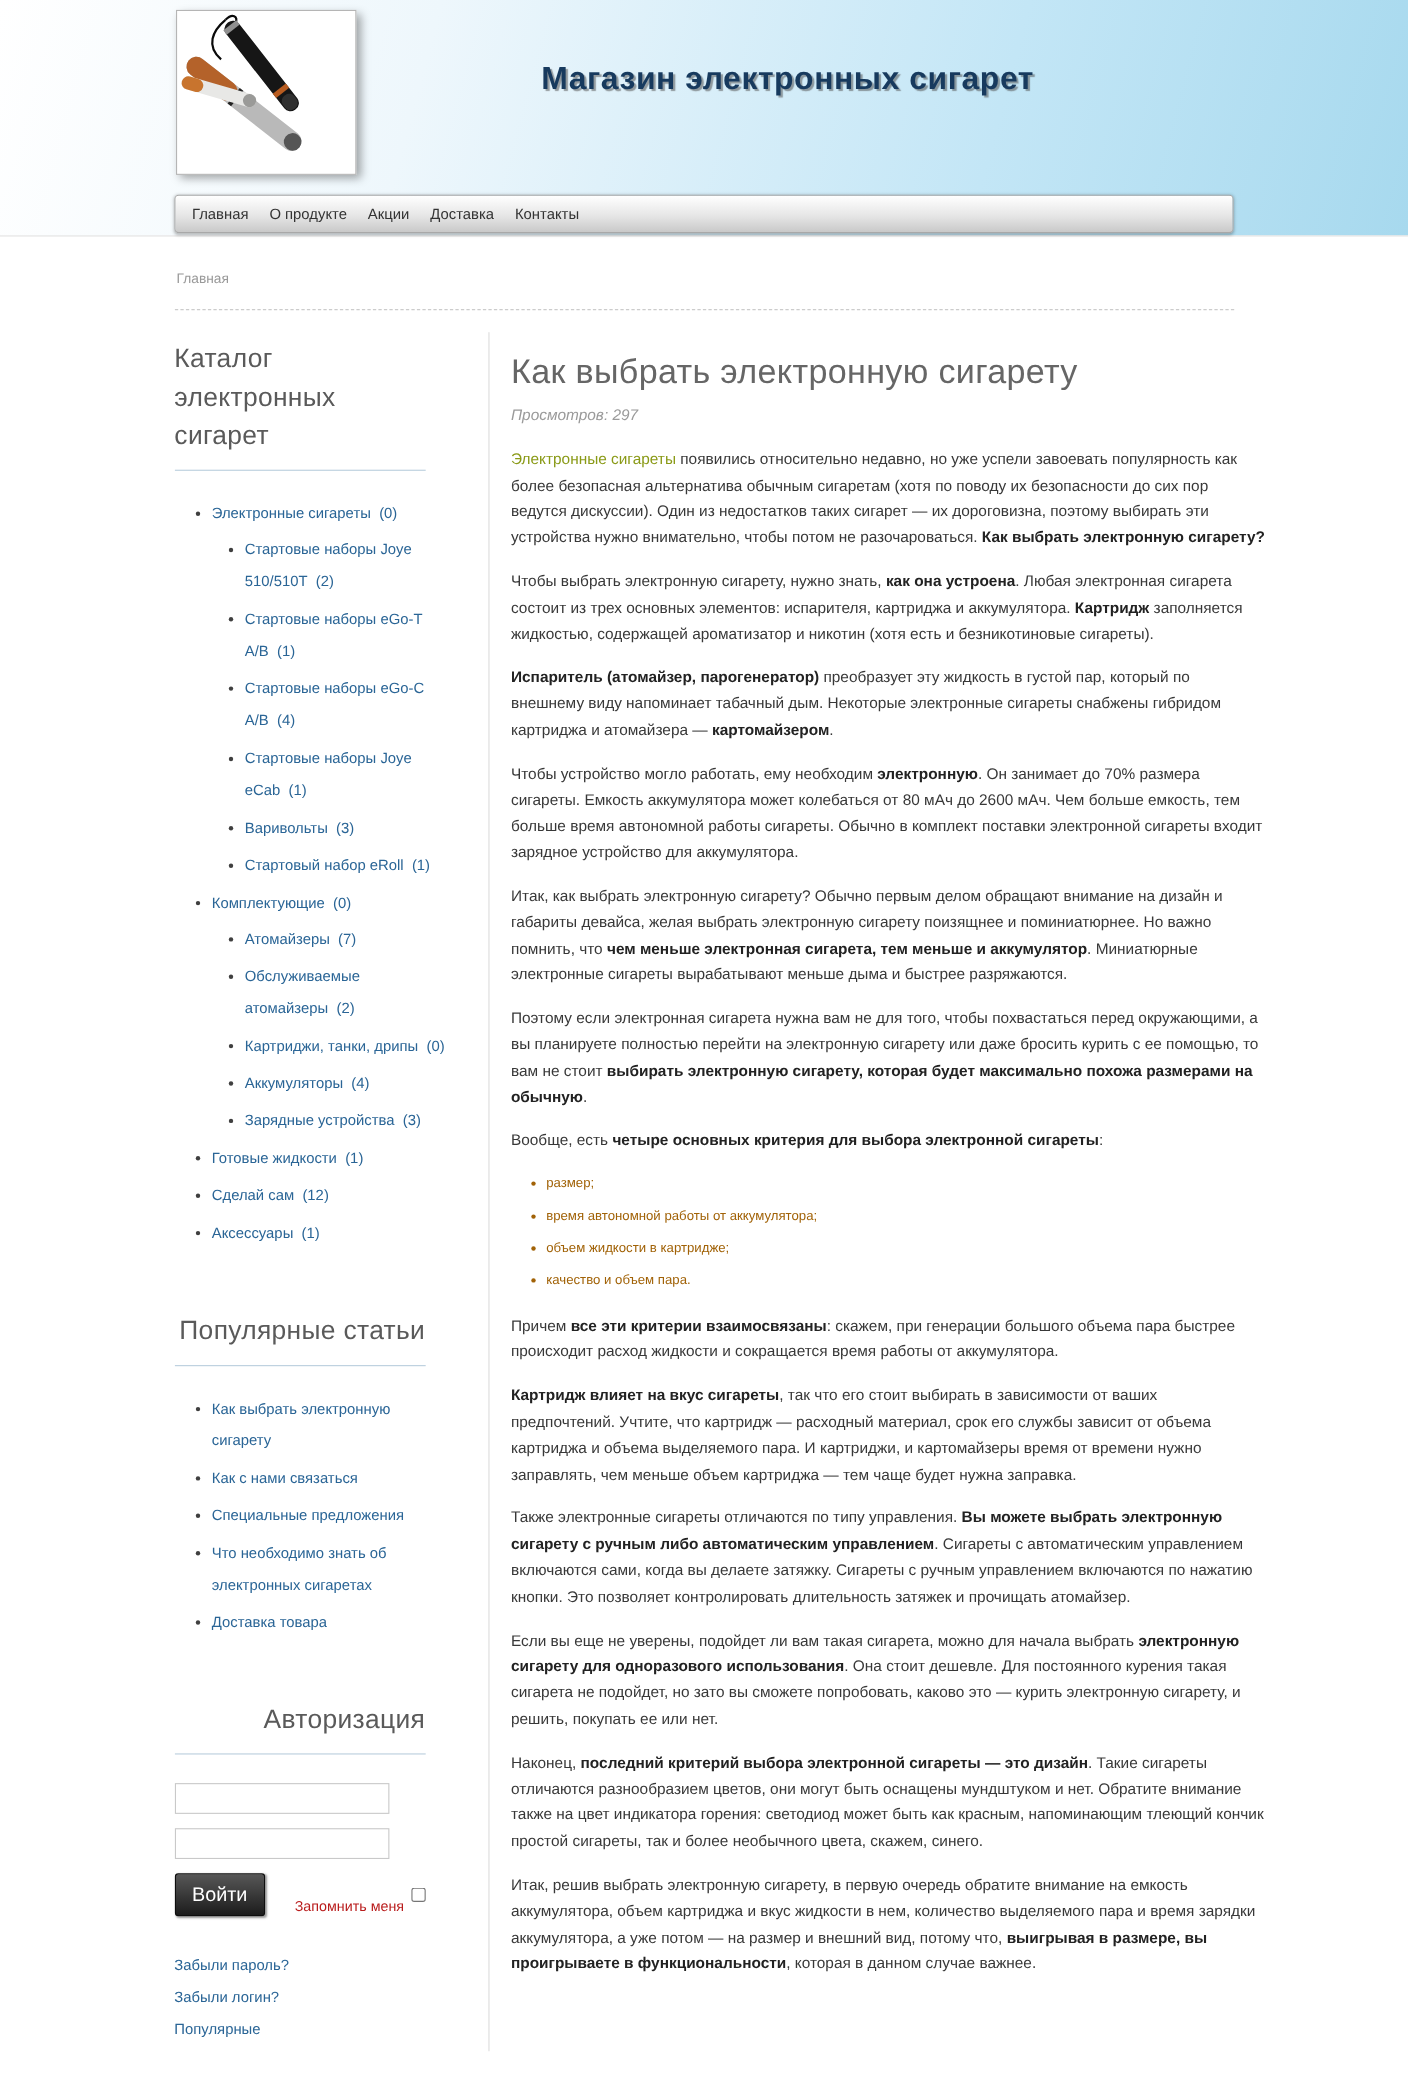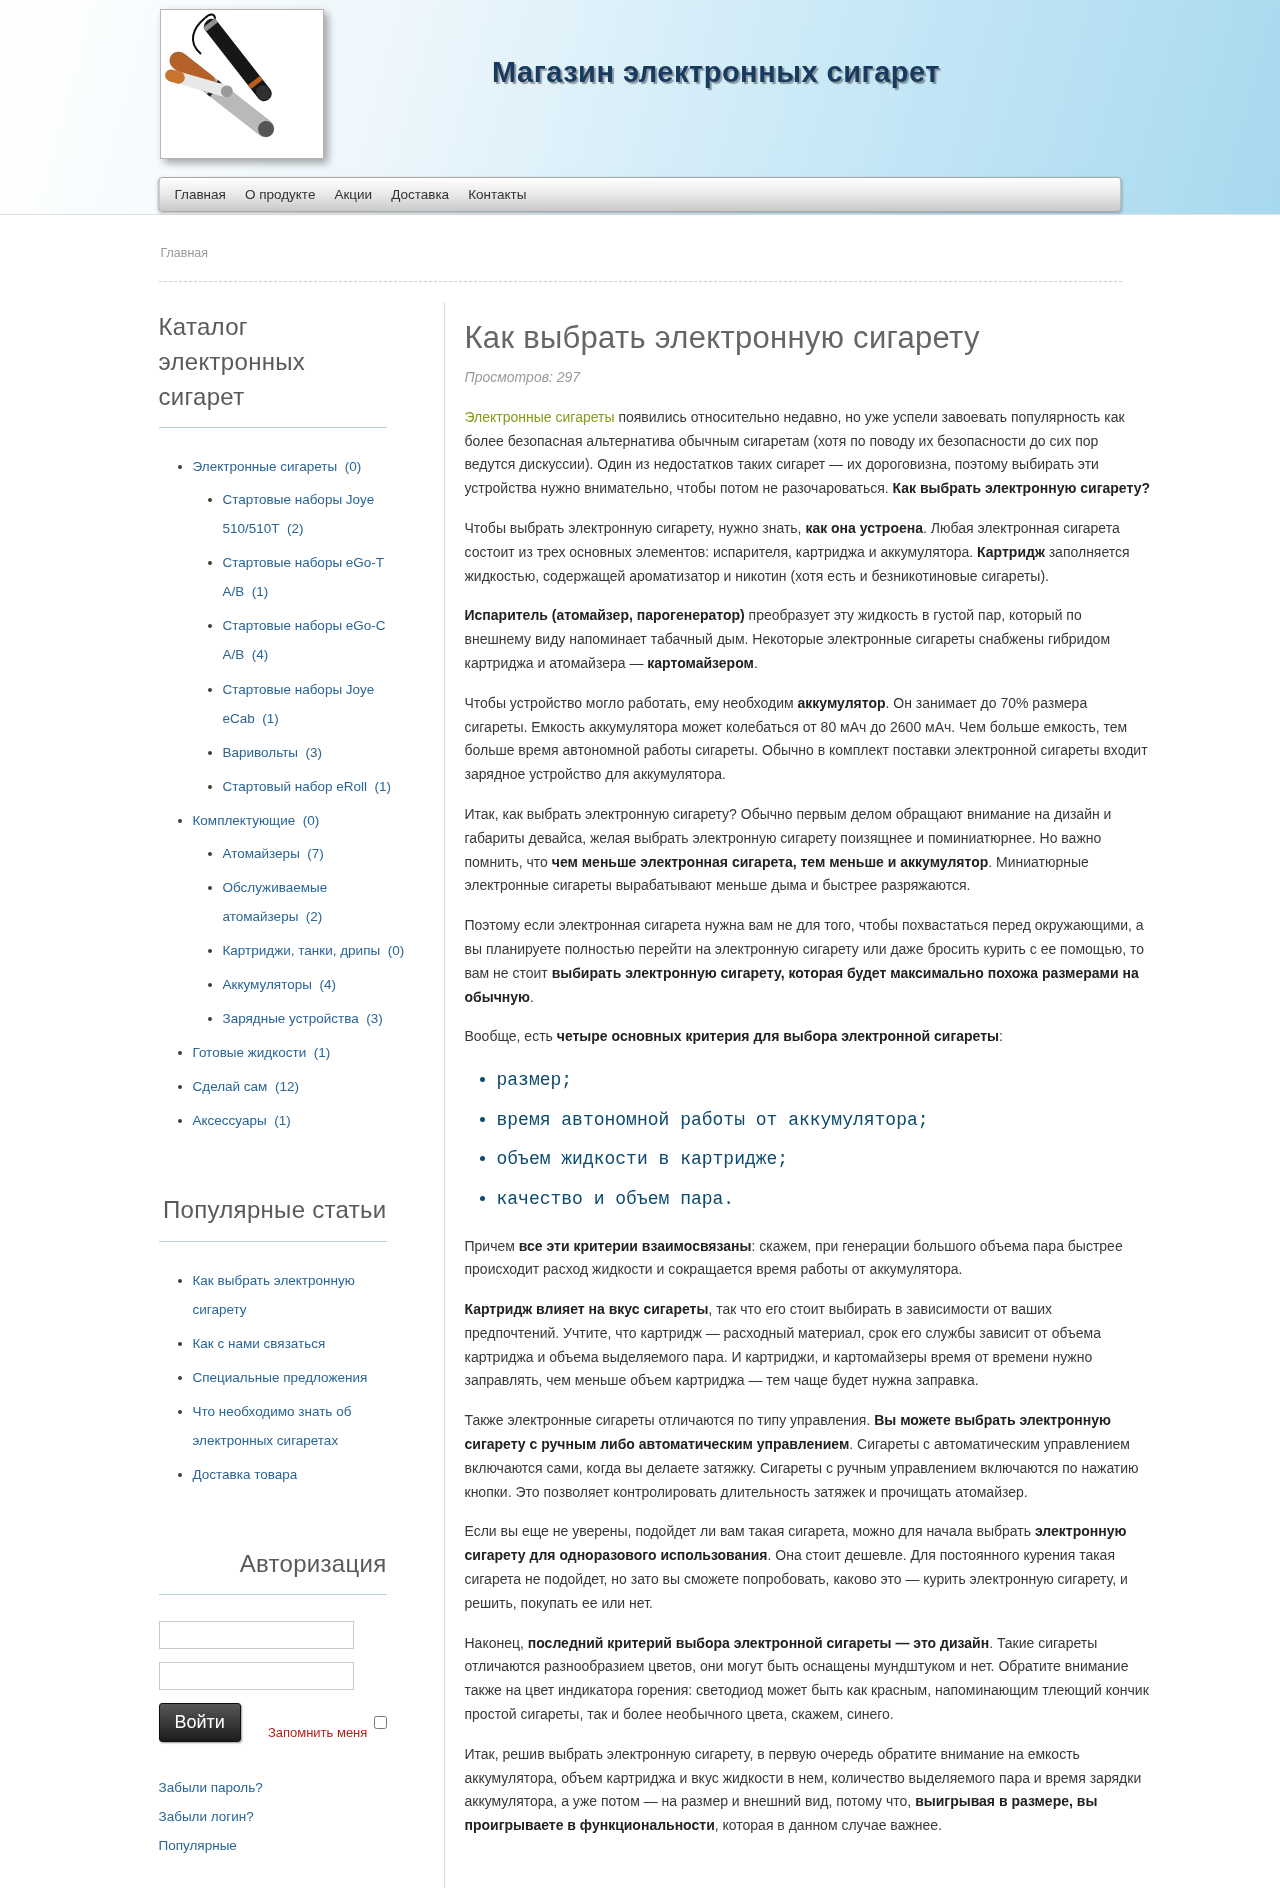--- a/index.html
+++ b/index.html
@@ -48,21 +48,21 @@
   .auth-links li{margin:0 0 11px;}
   .auth-links a{color:#2a6596;font-size:13.5px;}
 
   
   .article{width:686px;}
   .article h1{font-size:31px;font-weight:400;color:#666;margin:0 0 10px;letter-spacing:.3px;}
   .meta{font-style:italic;color:#9a9a9a;font-size:12.5px;margin:0 0 26px;}
   .article p{font-size:14px;line-height:1.7;margin:0 0 16px;}
   .article b{color:#222;}
   .article ul{margin:4px 0 20px;padding-left:32px;}
-  .article ul li{font-size:18px;line-height:1.7;margin:0 0 9px;color:#0c4a6e;font-family:Liberation Mono, monospace;}
+  .article ul li{font-size:12px;line-height:1.7;margin:0 0 9px;color:#a16207;}
   .glink{color:#8a9a17;}
 </style>
 </head>
 <body>
 
 <header class="header">
   <div class="logo-box">
     <svg width="160" height="146" viewBox="0 0 160 146">
       <path d="M44 8 C32 18 26 32 40 44" stroke="#0a0a0a" stroke-width="2" fill="none"></path>
       <path d="M44 8 C50 2 56 4 53 12" stroke="#0a0a0a" stroke-width="2" fill="none"></path>
@@ -152,21 +152,21 @@
     </aside>
 
     <main class="content">
       <article class="article">
         <h1>Как выбрать электронную сигарету</h1>
         <p class="meta">Просмотров: 297</p>
         <div>
             <p><a href="#" class="glink">Электронные сигареты</a> появились относительно недавно, но уже успели завоевать популярность как более безопасная альтернатива обычным сигаретам (хотя по поводу их безопасности до сих пор ведутся дискуссии). Один из недостатков таких сигарет — их дороговизна, поэтому выбирать эти устройства нужно внимательно, чтобы потом не разочароваться. <b>Как выбрать электронную сигарету?</b></p>
             <p>Чтобы выбрать электронную сигарету, нужно знать, <b>как она устроена</b>. Любая электронная сигарета состоит из трех основных элементов: испарителя, картриджа и аккумулятора. <b>Картридж</b> заполняется жидкостью, содержащей ароматизатор и никотин (хотя есть и безникотиновые сигареты).</p>
             <p><b>Испаритель (атомайзер, парогенератор)</b> преобразует эту жидкость в густой пар, который по внешнему виду напоминает табачный дым. Некоторые электронные сигареты снабжены гибридом картриджа и атомайзера — <b>картомайзером</b>.</p>
-            <p>Чтобы устройство могло работать, ему необходим <b>аккумулятор</b>. Он занимает до 70% размера сигареты. Емкость аккумулятора может колебаться от 80 мАч до 2600 мАч. Чем больше емкость, тем больше время автономной работы сигареты. Обычно в комплект поставки электронной сигареты входит зарядное устройство для аккумулятора.</p>
+            <p>Чтобы устройство могло работать, ему необходим <b>электронную</b>. Он занимает до 70% размера сигареты. Емкость аккумулятора может колебаться от 80 мАч до 2600 мАч. Чем больше емкость, тем больше время автономной работы сигареты. Обычно в комплект поставки электронной сигареты входит зарядное устройство для аккумулятора.</p>
             <p>Итак, как выбрать электронную сигарету? Обычно первым делом обращают внимание на дизайн и габариты девайса, желая выбрать электронную сигарету поизящнее и поминиатюрнее. Но важно помнить, что <b>чем меньше электронная сигарета, тем меньше и аккумулятор</b>. Миниатюрные электронные сигареты вырабатывают меньше дыма и быстрее разряжаются.</p>
             <p>Поэтому если электронная сигарета нужна вам не для того, чтобы похвастаться перед окружающими, а вы планируете полностью перейти на электронную сигарету или даже бросить курить с ее помощью, то вам не стоит <b>выбирать электронную сигарету, которая будет максимально похожа размерами на обычную</b>.</p>
             <p>Вообще, есть <b>четыре основных критерия для выбора электронной сигареты</b>:</p>
             <ul>
               <li>размер;</li>
               <li>время автономной работы от аккумулятора;</li>
               <li>объем жидкости в картридже;</li>
               <li>качество и объем пара.</li>
             </ul>
             <p>Причем <b>все эти критерии взаимосвязаны</b>: скажем, при генерации большого объема пара быстрее происходит расход жидкости и сокращается время работы от аккумулятора.</p>

